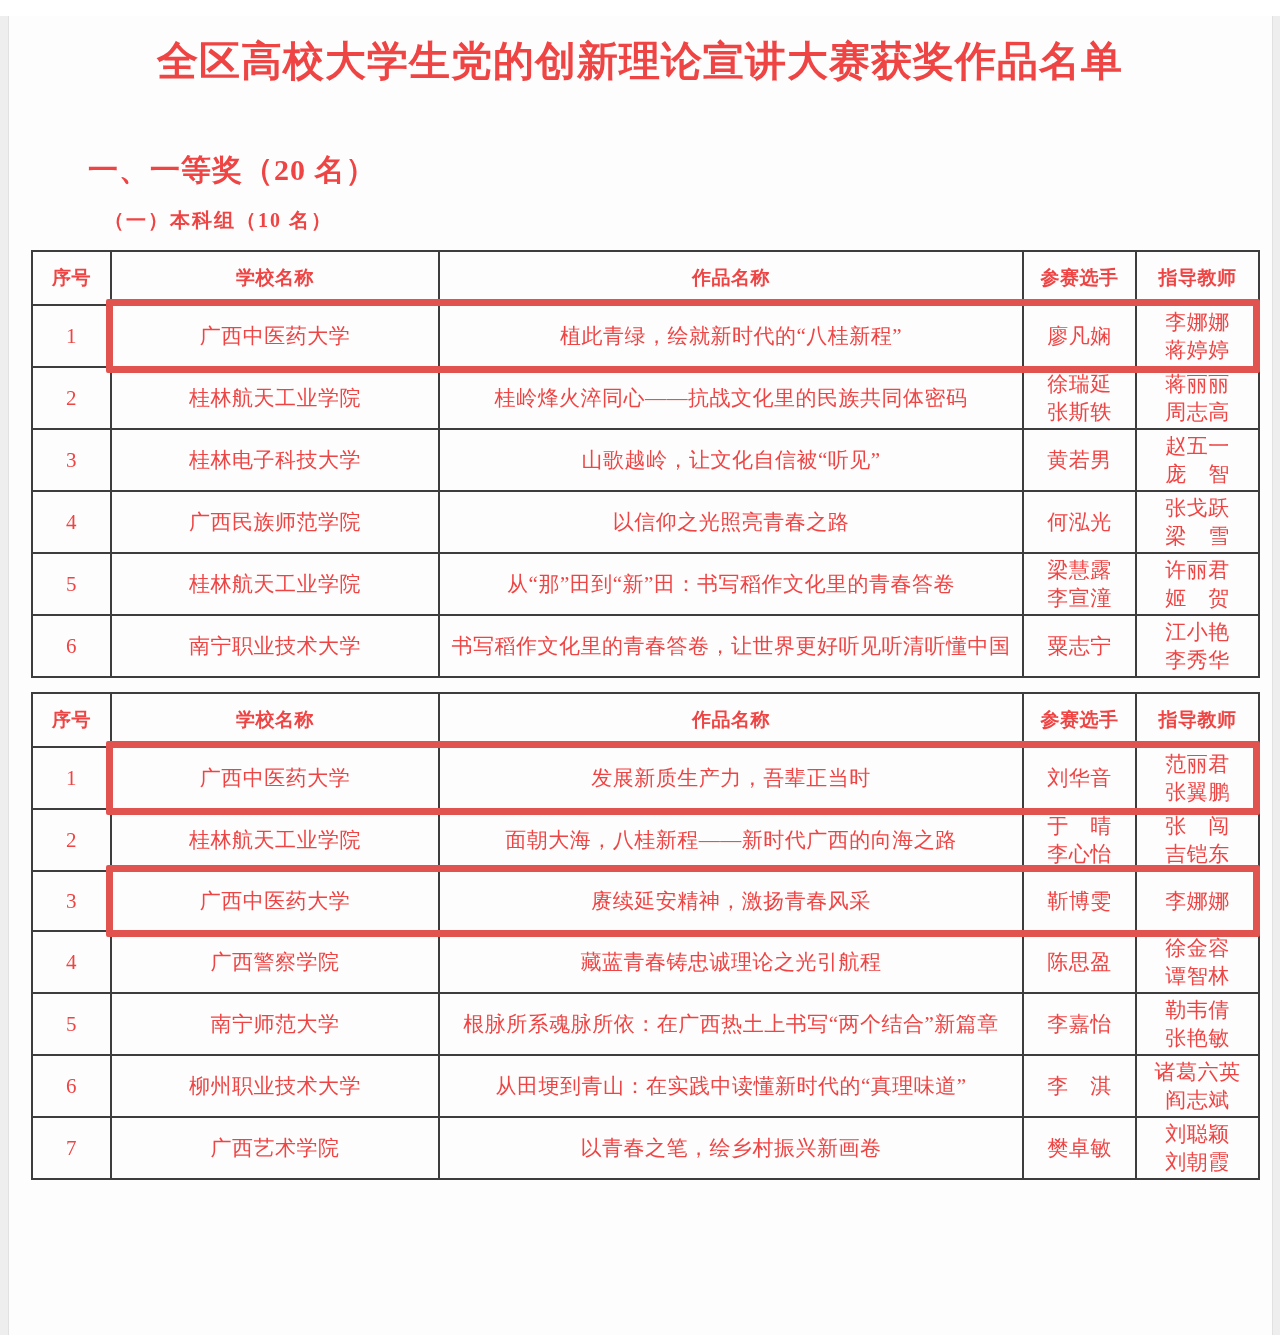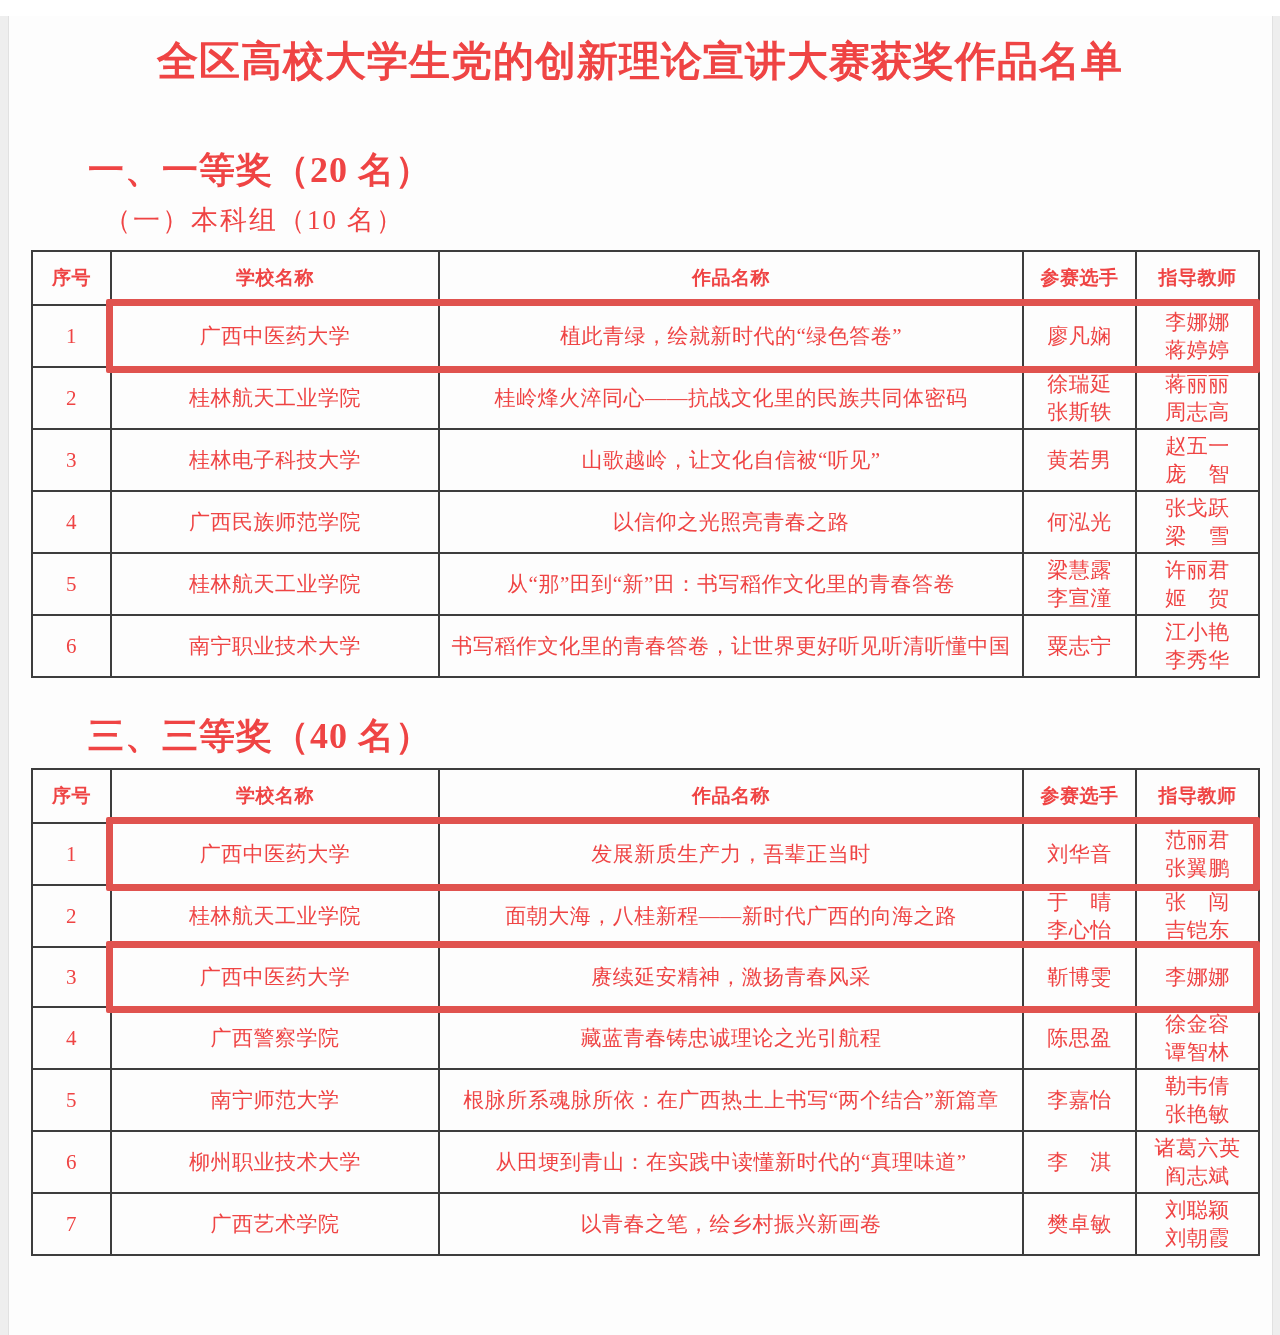--- a/index.html
+++ b/index.html
@@ -26,30 +26,30 @@
   }
   .doc-subtitle{
     margin-top:26px;
     text-align:center;
     font-size:24px;line-height:28px;
     font-weight:600;
     letter-spacing:2px;
   }
   .section-heading{
     margin:0 0 0 88px;
-    font-size:36px;line-height:36px;
+    font-size:30px;line-height:36px;
     font-weight:800;
     letter-spacing:1px;
   }
   .section-heading.first{margin-top:66px;}
   .section-heading.later{margin-top:40px;}
   .section-subheading{
     margin:16px 0 0 104px;
-    font-size:27px;line-height:32px;
-    font-weight:400;
+    font-size:20px;line-height:32px;
+    font-weight:700;
     letter-spacing:2px;
   }
   table.award-table{
     margin:14px 0 0 31px;
     width:1227px;
     border-collapse:collapse;
     table-layout:fixed;
   }
   table.award-table col.c1{width:79px;}
   table.award-table col.c2{width:328px;}
@@ -116,21 +116,21 @@
         <th>学校名称</th>
         <th>作品名称</th>
         <th>参赛选手</th>
         <th>指导教师</th>
       </tr>
     </thead>
     <tbody>
         <tr>
     <td class="c-no">1</td>
     <td class="c-school hl-anchor">广西中医药大学<div class="hl-box" style="border-color: rgb(224, 83, 79);"></div></td>
-    <td class="c-work">植此青绿，绘就新时代的“绿色答卷”</td>
+    <td class="c-work">植此青绿，绘就新时代的“八桂新程”</td>
     <td class="c-players">廖凡娴</td>
     <td class="c-teachers">李娜娜
 蒋婷婷</td>
   </tr>
         <tr>
     <td class="c-no">2</td>
     <td class="c-school hl-anchor">桂林航天工业学院</td>
     <td class="c-work">桂岭烽火淬同心——抗战文化里的民族共同体密码</td>
     <td class="c-players">徐瑞延
 张斯轶</td>
@@ -166,21 +166,20 @@
     <td class="c-no">6</td>
     <td class="c-school hl-anchor">南宁职业技术大学</td>
     <td class="c-work">书写稻作文化里的青春答卷，让世界更好听见听清听懂中国</td>
     <td class="c-players">粟志宁</td>
     <td class="c-teachers">江小艳
 李秀华</td>
   </tr>
       </tbody>
   </table>
 
-  <div class="section-heading later">三、三等奖（40 名）</div>
 
   <table class="award-table" id="table-1">
     <colgroup>
         <col class="c1">
         <col class="c2">
         <col class="c3">
         <col class="c4">
         <col class="c5">
       </colgroup>
     <thead>

